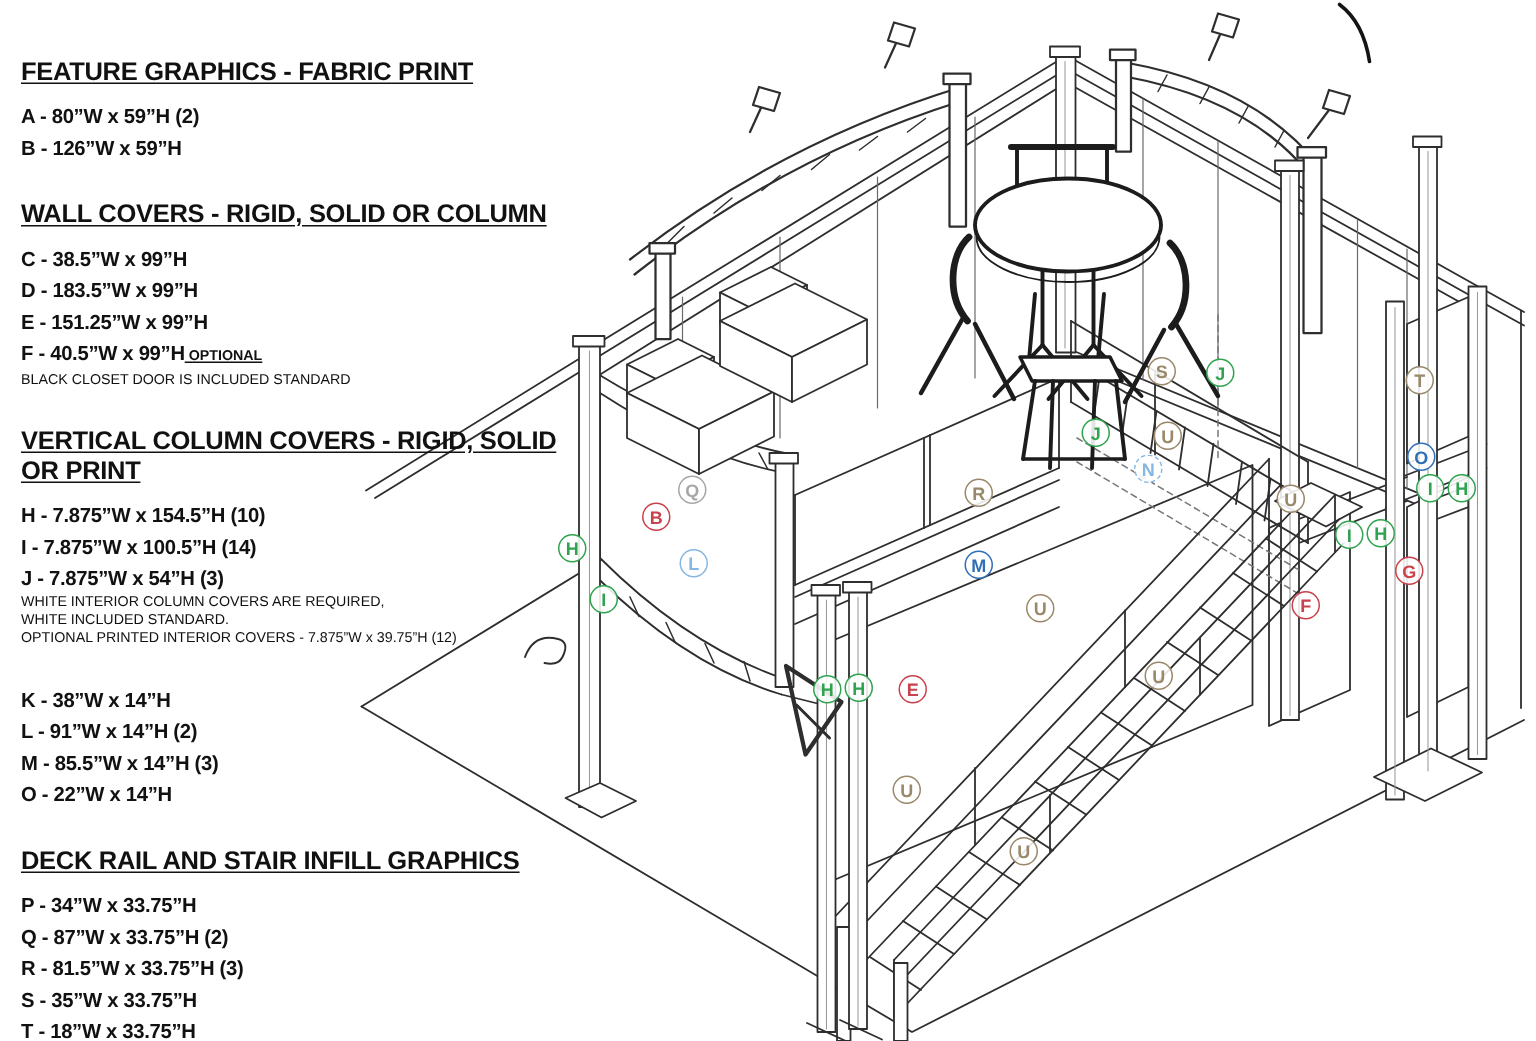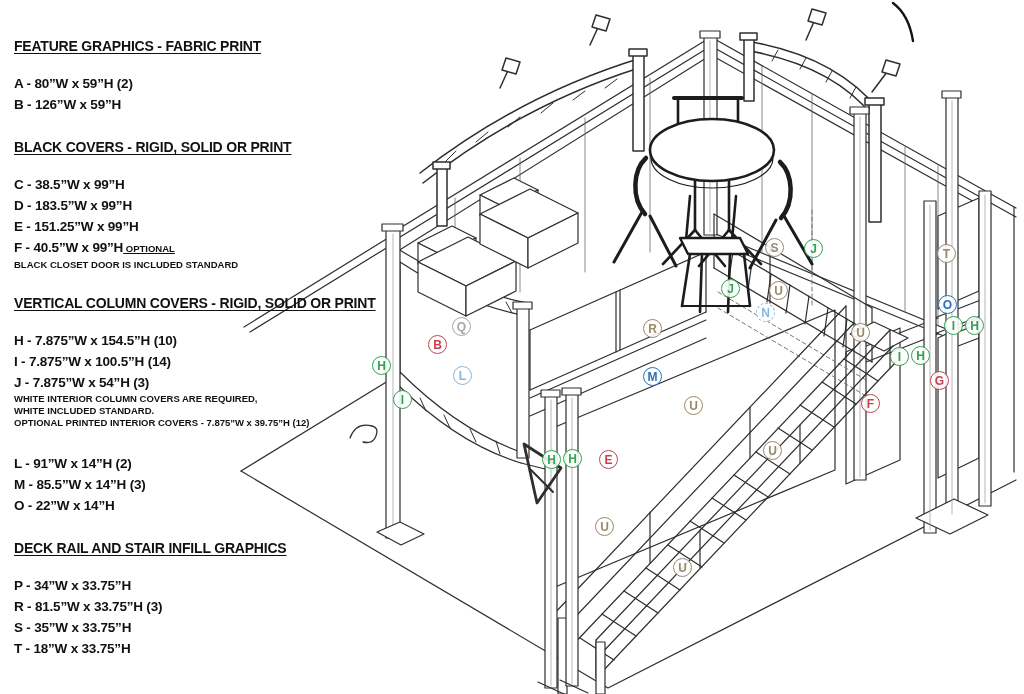--- a/index.html
+++ b/index.html
@@ -2,25 +2,25 @@
 <html><head>
 <meta charset="utf-8">
 <style>
   html,body{margin:0;padding:0;background:#fff;width:1024px;height:694px;overflow:hidden;}
   #stage{position:relative;width:1024px;height:694px;background:#fff;
          font-family:"Liberation Sans",sans-serif;}
   #drawing{position:absolute;left:0;top:0;width:1024px;height:694px;}
   
   #legend{position:absolute;left:14px;top:38px;width:372px;color:#111;z-index:5;}
   .legend-section{margin-bottom:24px;}
-  .heading{font-size:14px;font-weight:700;letter-spacing:-0.2px;
-           text-decoration:underline;text-underline-offset:2px;margin-bottom:19px;}
+  .heading{font-size:17px;font-weight:700;letter-spacing:-0.2px;
+           text-decoration:underline;text-underline-offset:2px;margin-bottom:9px;}
   .item{font-size:13.5px;font-weight:700;letter-spacing:-0.2px;line-height:21px;white-space:nowrap;}
   .item .suffix{font-size:9.5px;font-weight:700;letter-spacing:0;text-decoration:underline;}
-  .fine{font-size:9.5px;font-weight:700;line-height:12px;letter-spacing:0;}
+  .fine{font-size:9.5px;font-weight:400;line-height:12px;letter-spacing:0;}
   
   #callout-layer{position:absolute;left:0;top:0;width:1024px;height:694px;z-index:4;}
   .callout{position:absolute;width:19px;height:19px;border-radius:50%;
            border:1.7px solid;background:rgba(255,255,255,.88);
            font-size:12px;font-weight:700;display:flex;align-items:center;justify-content:center;
            box-sizing:border-box;line-height:1;}
   .red{color:#c8414b;border-color:#c8414b;}
   .green{color:#2fa34f;border-color:#2fa34f;}
   .blue{color:#2e6fb7;border-color:#2e6fb7;}
   .lightblue{color:#85b7e2;border-color:#85b7e2;}
@@ -327,43 +327,45 @@
       <div class="callout red" style="left: 861px; top: 394px;">F</div>
     </div>
 
   <div id="legend">
       <div class="legend-section">
         <div class="heading">FEATURE GRAPHICS -  FABRIC PRINT</div>
         <div class="item"><span>A - 80”W x 59”H  (2)</span></div>
         <div class="item"><span>B - 126”W x 59”H</span></div>
       </div>
       <div class="legend-section">
-        <div class="heading">BLACK COVERS - RIGID, SOLID OR PRINT</div>
+        <div class="heading">WALL COVERS - RIGID, SOLID OR COLUMN</div>
         <div class="item"><span>C - 38.5”W x 99”H</span></div>
         <div class="item"><span>D - 183.5”W x 99”H</span></div>
         <div class="item"><span>E - 151.25”W x 99”H</span></div>
         <div class="item"><span>F - 40.5”W x 99”H</span><span class="suffix"> OPTIONAL</span></div>
         <div class="fine">BLACK CLOSET DOOR IS INCLUDED STANDARD</div>
       </div>
       <div class="legend-section">
         <div class="heading">VERTICAL COLUMN COVERS - RIGID, SOLID OR PRINT</div>
         <div class="item"><span>H - 7.875”W x 154.5”H (10)</span></div>
         <div class="item"><span>I - 7.875”W x 100.5”H (14)</span></div>
         <div class="item"><span>J - 7.875”W x 54”H (3)</span></div>
         <div class="fine">WHITE INTERIOR COLUMN COVERS ARE REQUIRED,</div>
         <div class="fine">WHITE INCLUDED STANDARD.</div>
         <div class="fine">OPTIONAL PRINTED INTERIOR COVERS - 7.875”W x 39.75”H (12)</div>
       </div>
       <div class="legend-section">
+        <div class="item"><span>K - 38”W x 14”H</span></div>
         <div class="item"><span>L - 91”W x 14”H (2)</span></div>
         <div class="item"><span>M - 85.5”W x 14”H (3)</span></div>
         <div class="item"><span>O - 22”W x 14”H</span></div>
       </div>
       <div class="legend-section">
         <div class="heading">DECK RAIL AND STAIR INFILL GRAPHICS</div>
         <div class="item"><span>P - 34”W x 33.75”H</span></div>
+        <div class="item"><span>Q - 87”W x 33.75”H (2)</span></div>
         <div class="item"><span>R - 81.5”W x 33.75”H (3)</span></div>
         <div class="item"><span>S - 35”W x 33.75”H</span></div>
         <div class="item"><span>T - 18”W x 33.75”H</span></div>
       </div>
     </div>
 
 </div>
 
 </body></html>

